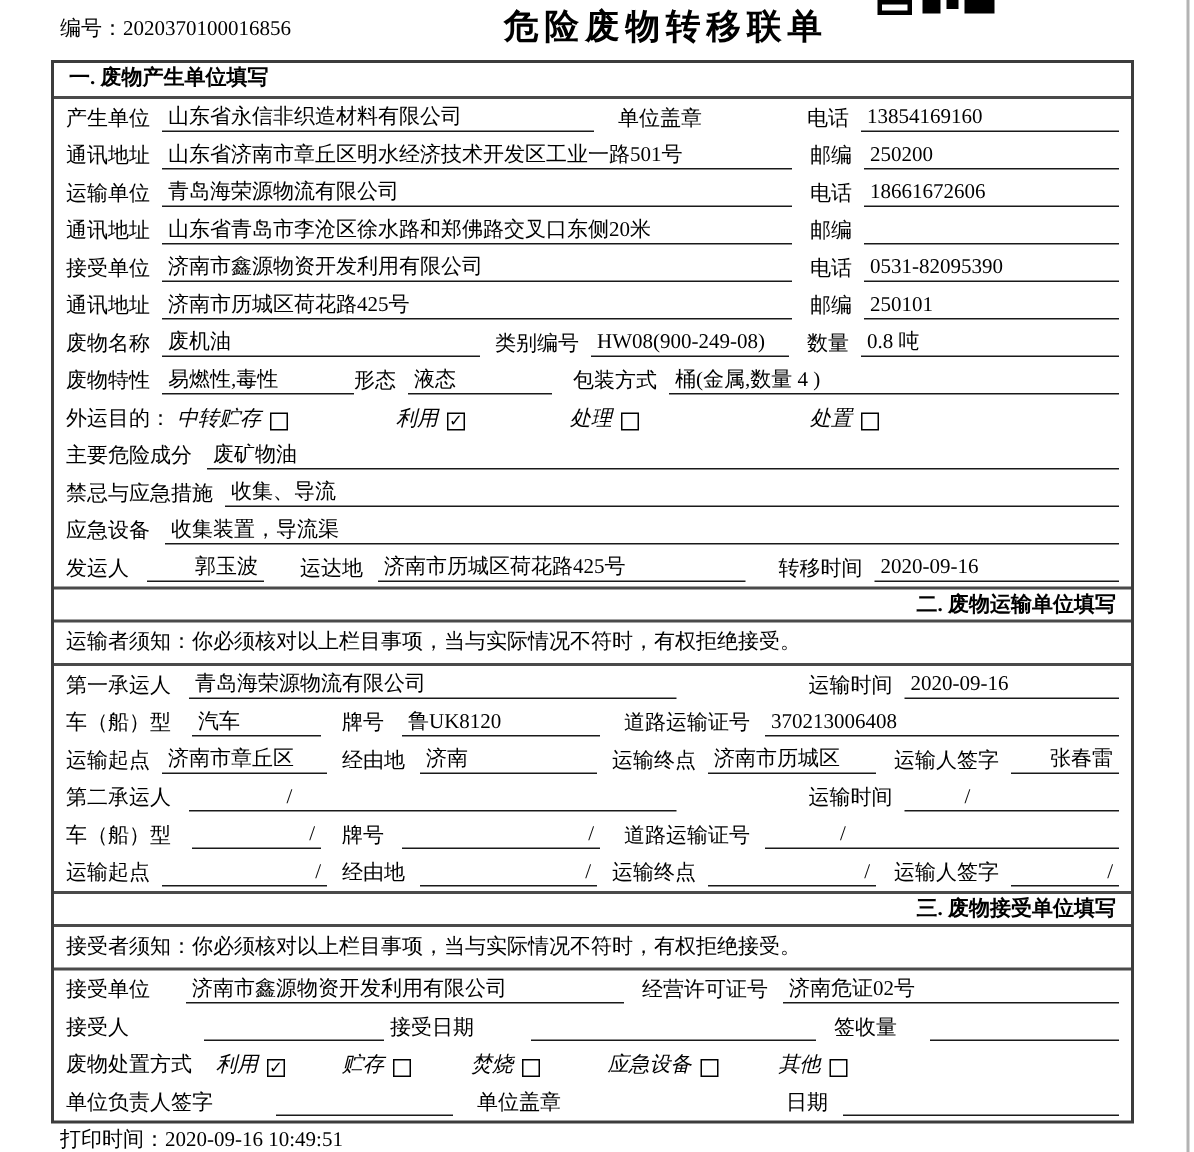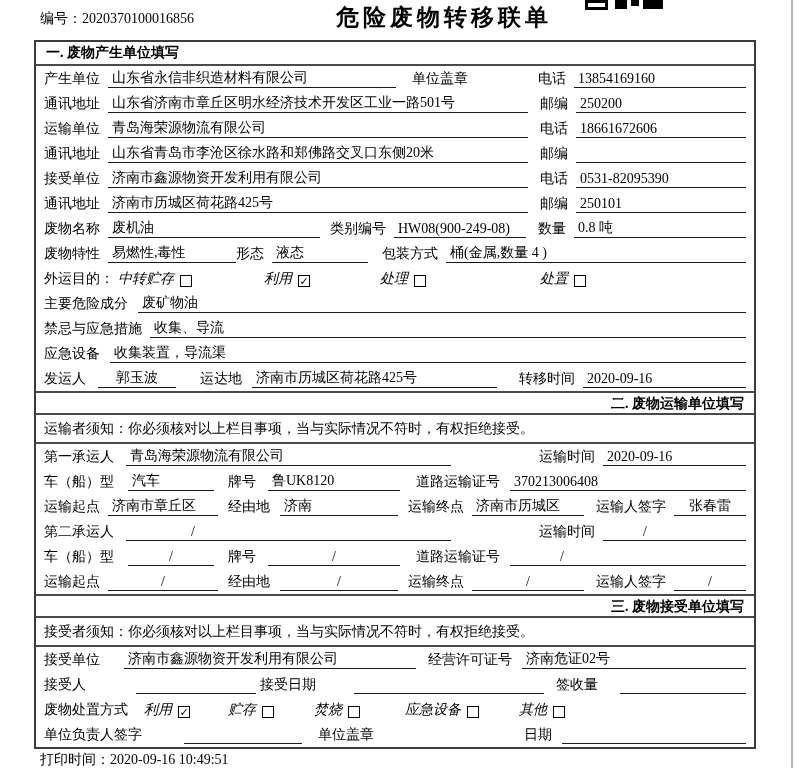--- a/index.html
+++ b/index.html
@@ -16,21 +16,21 @@
   .no-line{position:absolute;left:40px;top:10px;font-size:14px;white-space:pre;}
   .title{position:absolute;left:0;top:2px;width:100%;text-align:center;text-indent:92px;font-size:23px;font-weight:bold;letter-spacing:4px;white-space:pre;}
   .tbl{position:absolute;left:34px;top:40px;width:718px;border:2px solid #3c3c3c;background:#fff;box-sizing:content-box;}
   .sec{height:24px;line-height:22px;box-sizing:border-box;border-bottom:2px solid #4a4a4a;padding:0 10px;font-size:14px;font-weight:bold;}
   .sec.mid{border-top:2px solid #4a4a4a;text-align:right;}
   .notice{height:29px;line-height:28px;box-sizing:border-box;border-bottom:2px solid #4a4a4a;padding:0 8px;font-size:14px;}
   .row{display:flex;align-items:flex-end;height:25px;box-sizing:border-box;padding:0 8px 3px 8px;font-size:14px;}
   .lbl{flex:none;white-space:pre;}
   .fld{flex:none;border-bottom:1px solid #1a1a1a;box-sizing:border-box;margin-left:8px;padding:0 4px;white-space:pre;overflow:hidden;}
   .g{flex:1 1 auto;}
-  .ctr{text-align:center;}
+  .ctr{text-align:right;}
   .cb{display:inline-block;flex:none;width:12px;height:12px;box-sizing:border-box;border:1px solid #000;margin-left:6px;margin-bottom:1px;font-size:11px;line-height:10px;text-align:center;overflow:hidden;}
   .opt{white-space:pre;font-style:italic;}
   .foot{position:absolute;left:40px;top:751px;font-size:14px;white-space:pre;}
 </style>
 </head>
 <body>
 
 <div class="page">
 
   <div class="qr">

